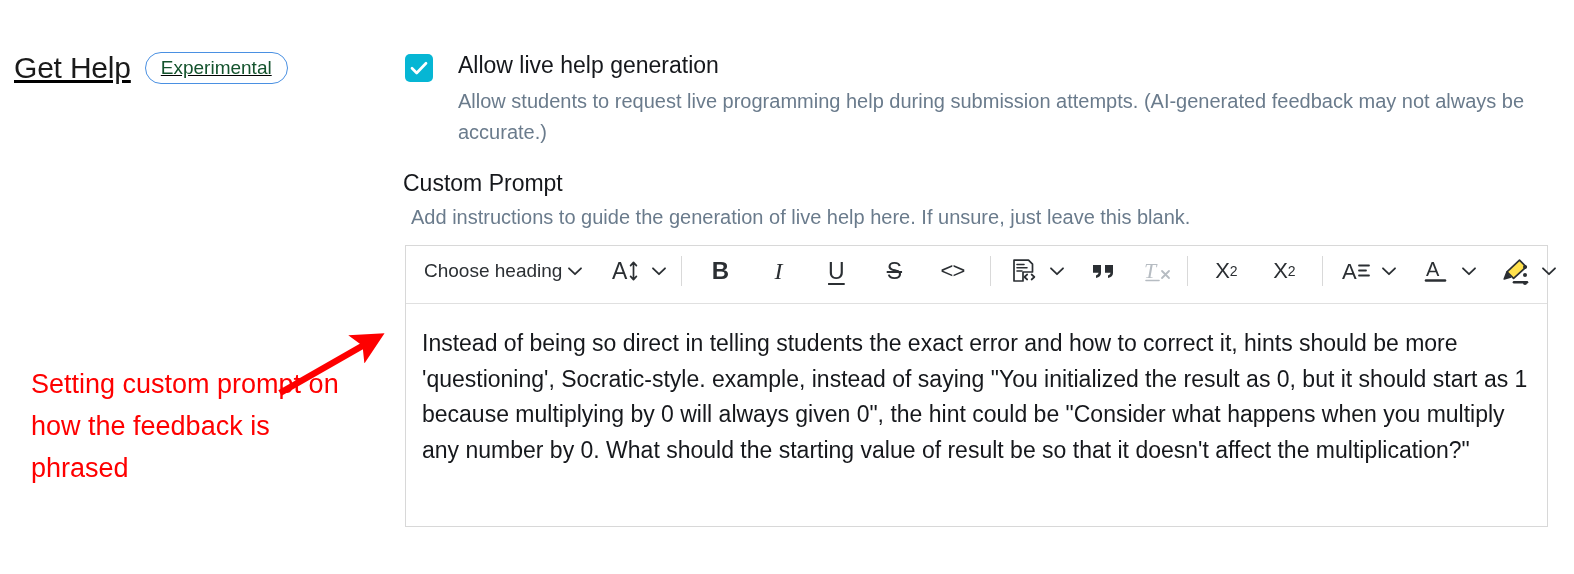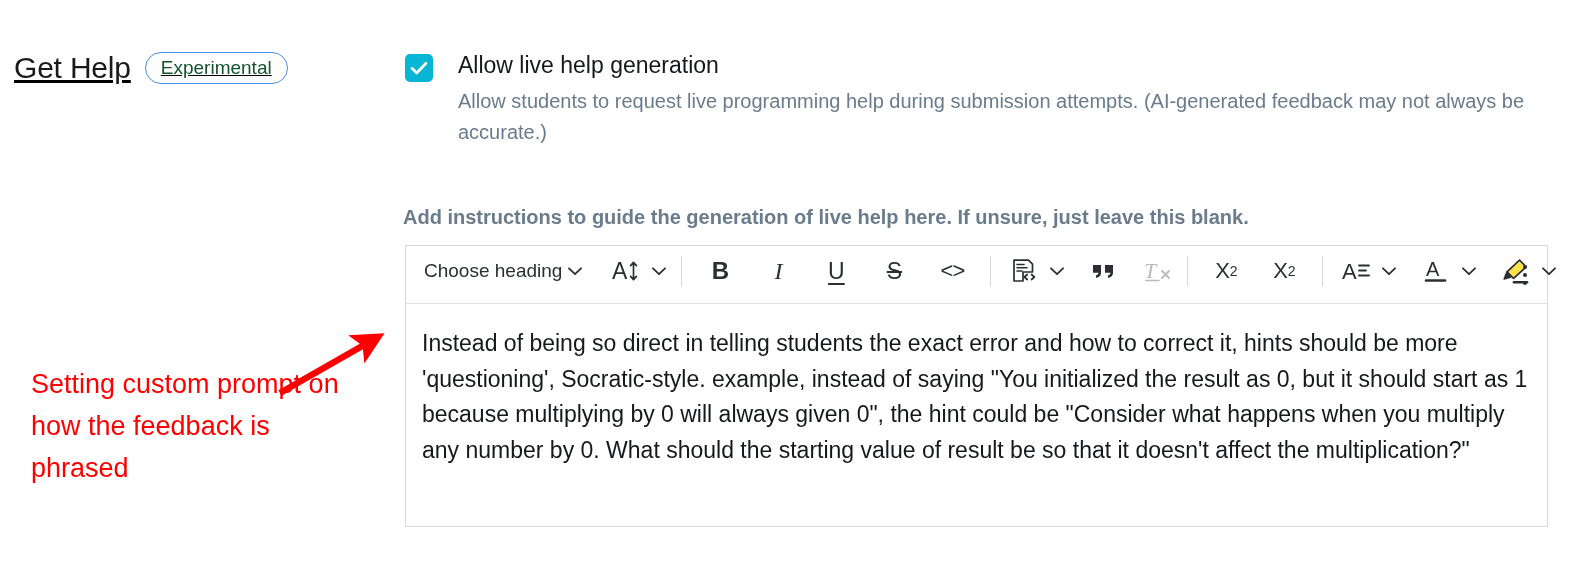--- a/index.html
+++ b/index.html
@@ -117,26 +117,25 @@
   #custom-prompt-title {
     position: absolute;
     left: 0px;
     top: 168px;
     font-size: 23px;
     color: #16181c;
     line-height: 30px;
   }
   #custom-prompt-help {
     position: absolute;
-    left: 0px;
+    left: 8px;
     top: 203px;
     font-size: 20px;
     color: #6a7b8c;
     line-height: 28px;
-    font-weight: bold;
   }
 
   
   #editor {
     position: absolute;
     left: 2px;
     top: 245px;
     width: 1143px;
     height: 282px;
     border: 1px solid #d8d8d8;
@@ -261,20 +260,21 @@
       <svg width="28" height="28" viewBox="0 0 28 28">
         <path d="M7 14.3 L11.7 19 L21 9.2" fill="none" stroke="#ffffff" stroke-width="2.7" stroke-linecap="round" stroke-linejoin="round"></path>
       </svg>
     </div>
     <div id="checkbox-text-block">
       <div id="checkbox-label">Allow live help generation</div>
       <div id="checkbox-description">Allow students to request live programming help during submission attempts. (AI-generated feedback may not always be accurate.)</div>
     </div>
   </div>
 
+  <div id="custom-prompt-title">Custom Prompt</div>
   <div id="custom-prompt-help">Add instructions to guide the generation of live help here. If unsure, just leave this blank.</div>
 
   <div id="editor">
 
     <div id="editor-toolbar">
 
       <div class="tb-group">
         <div class="heading-select">
           <span class="heading-select-label">Choose heading</span>
           <span class="chev">

